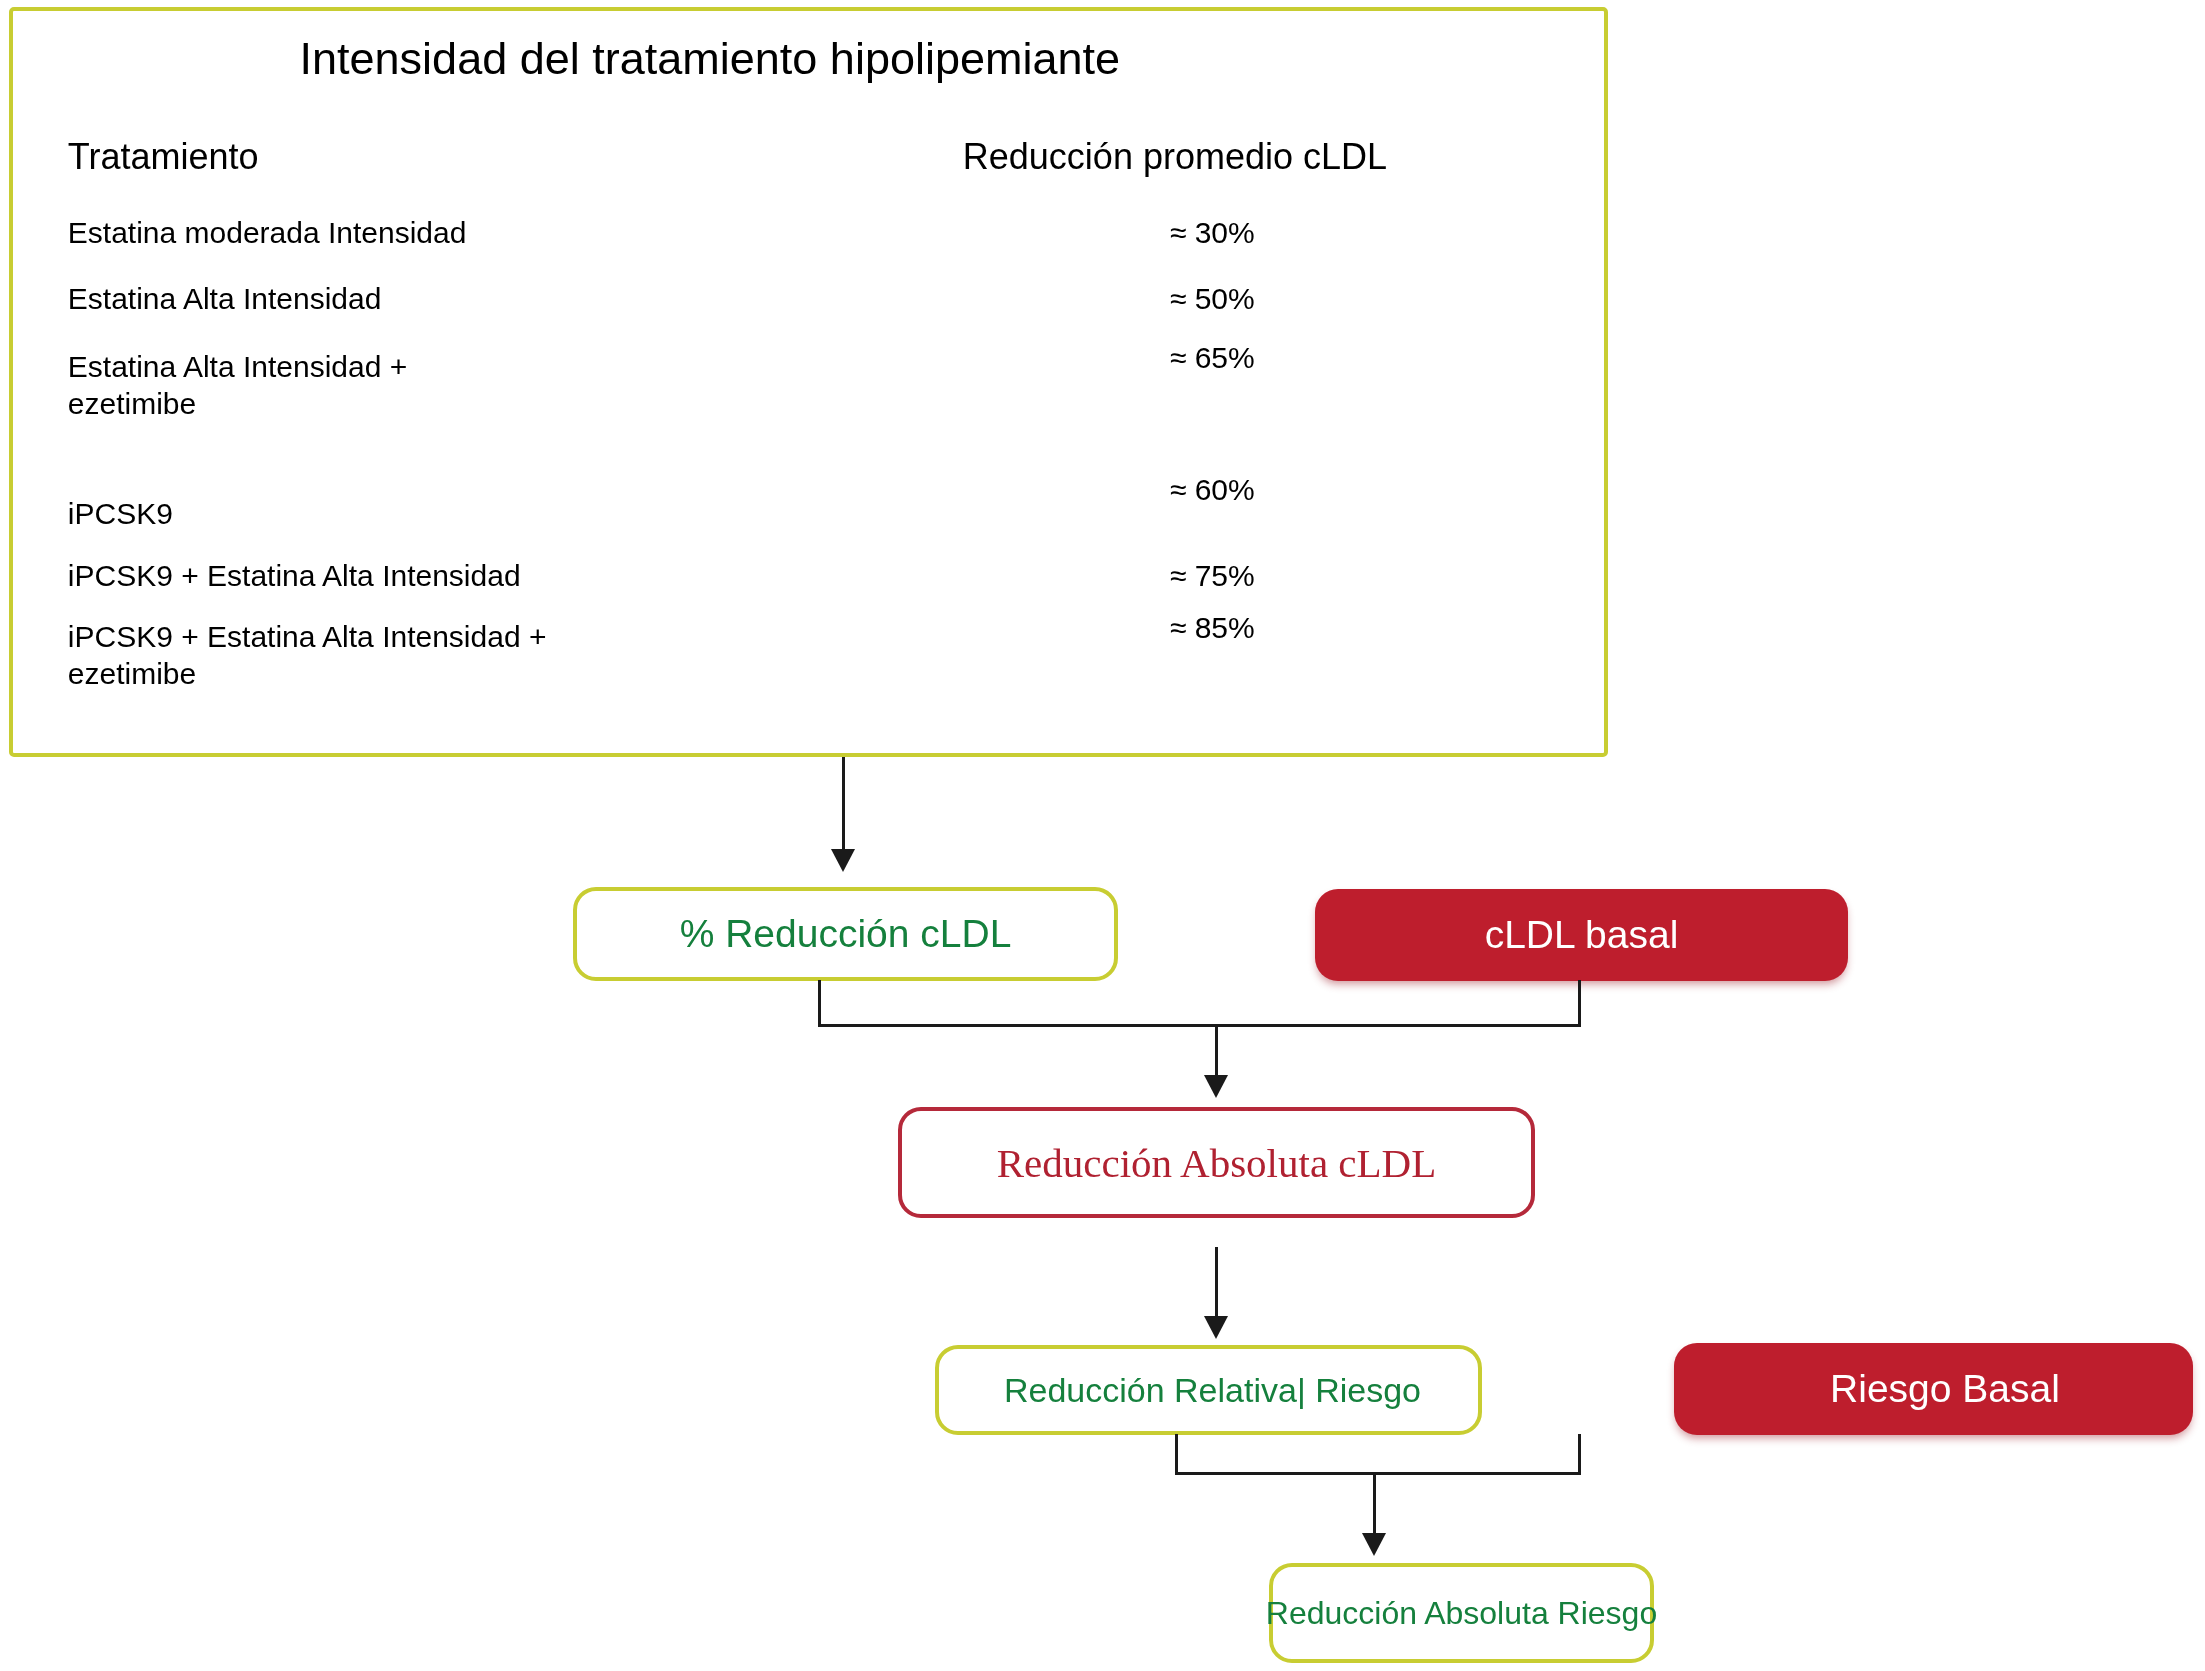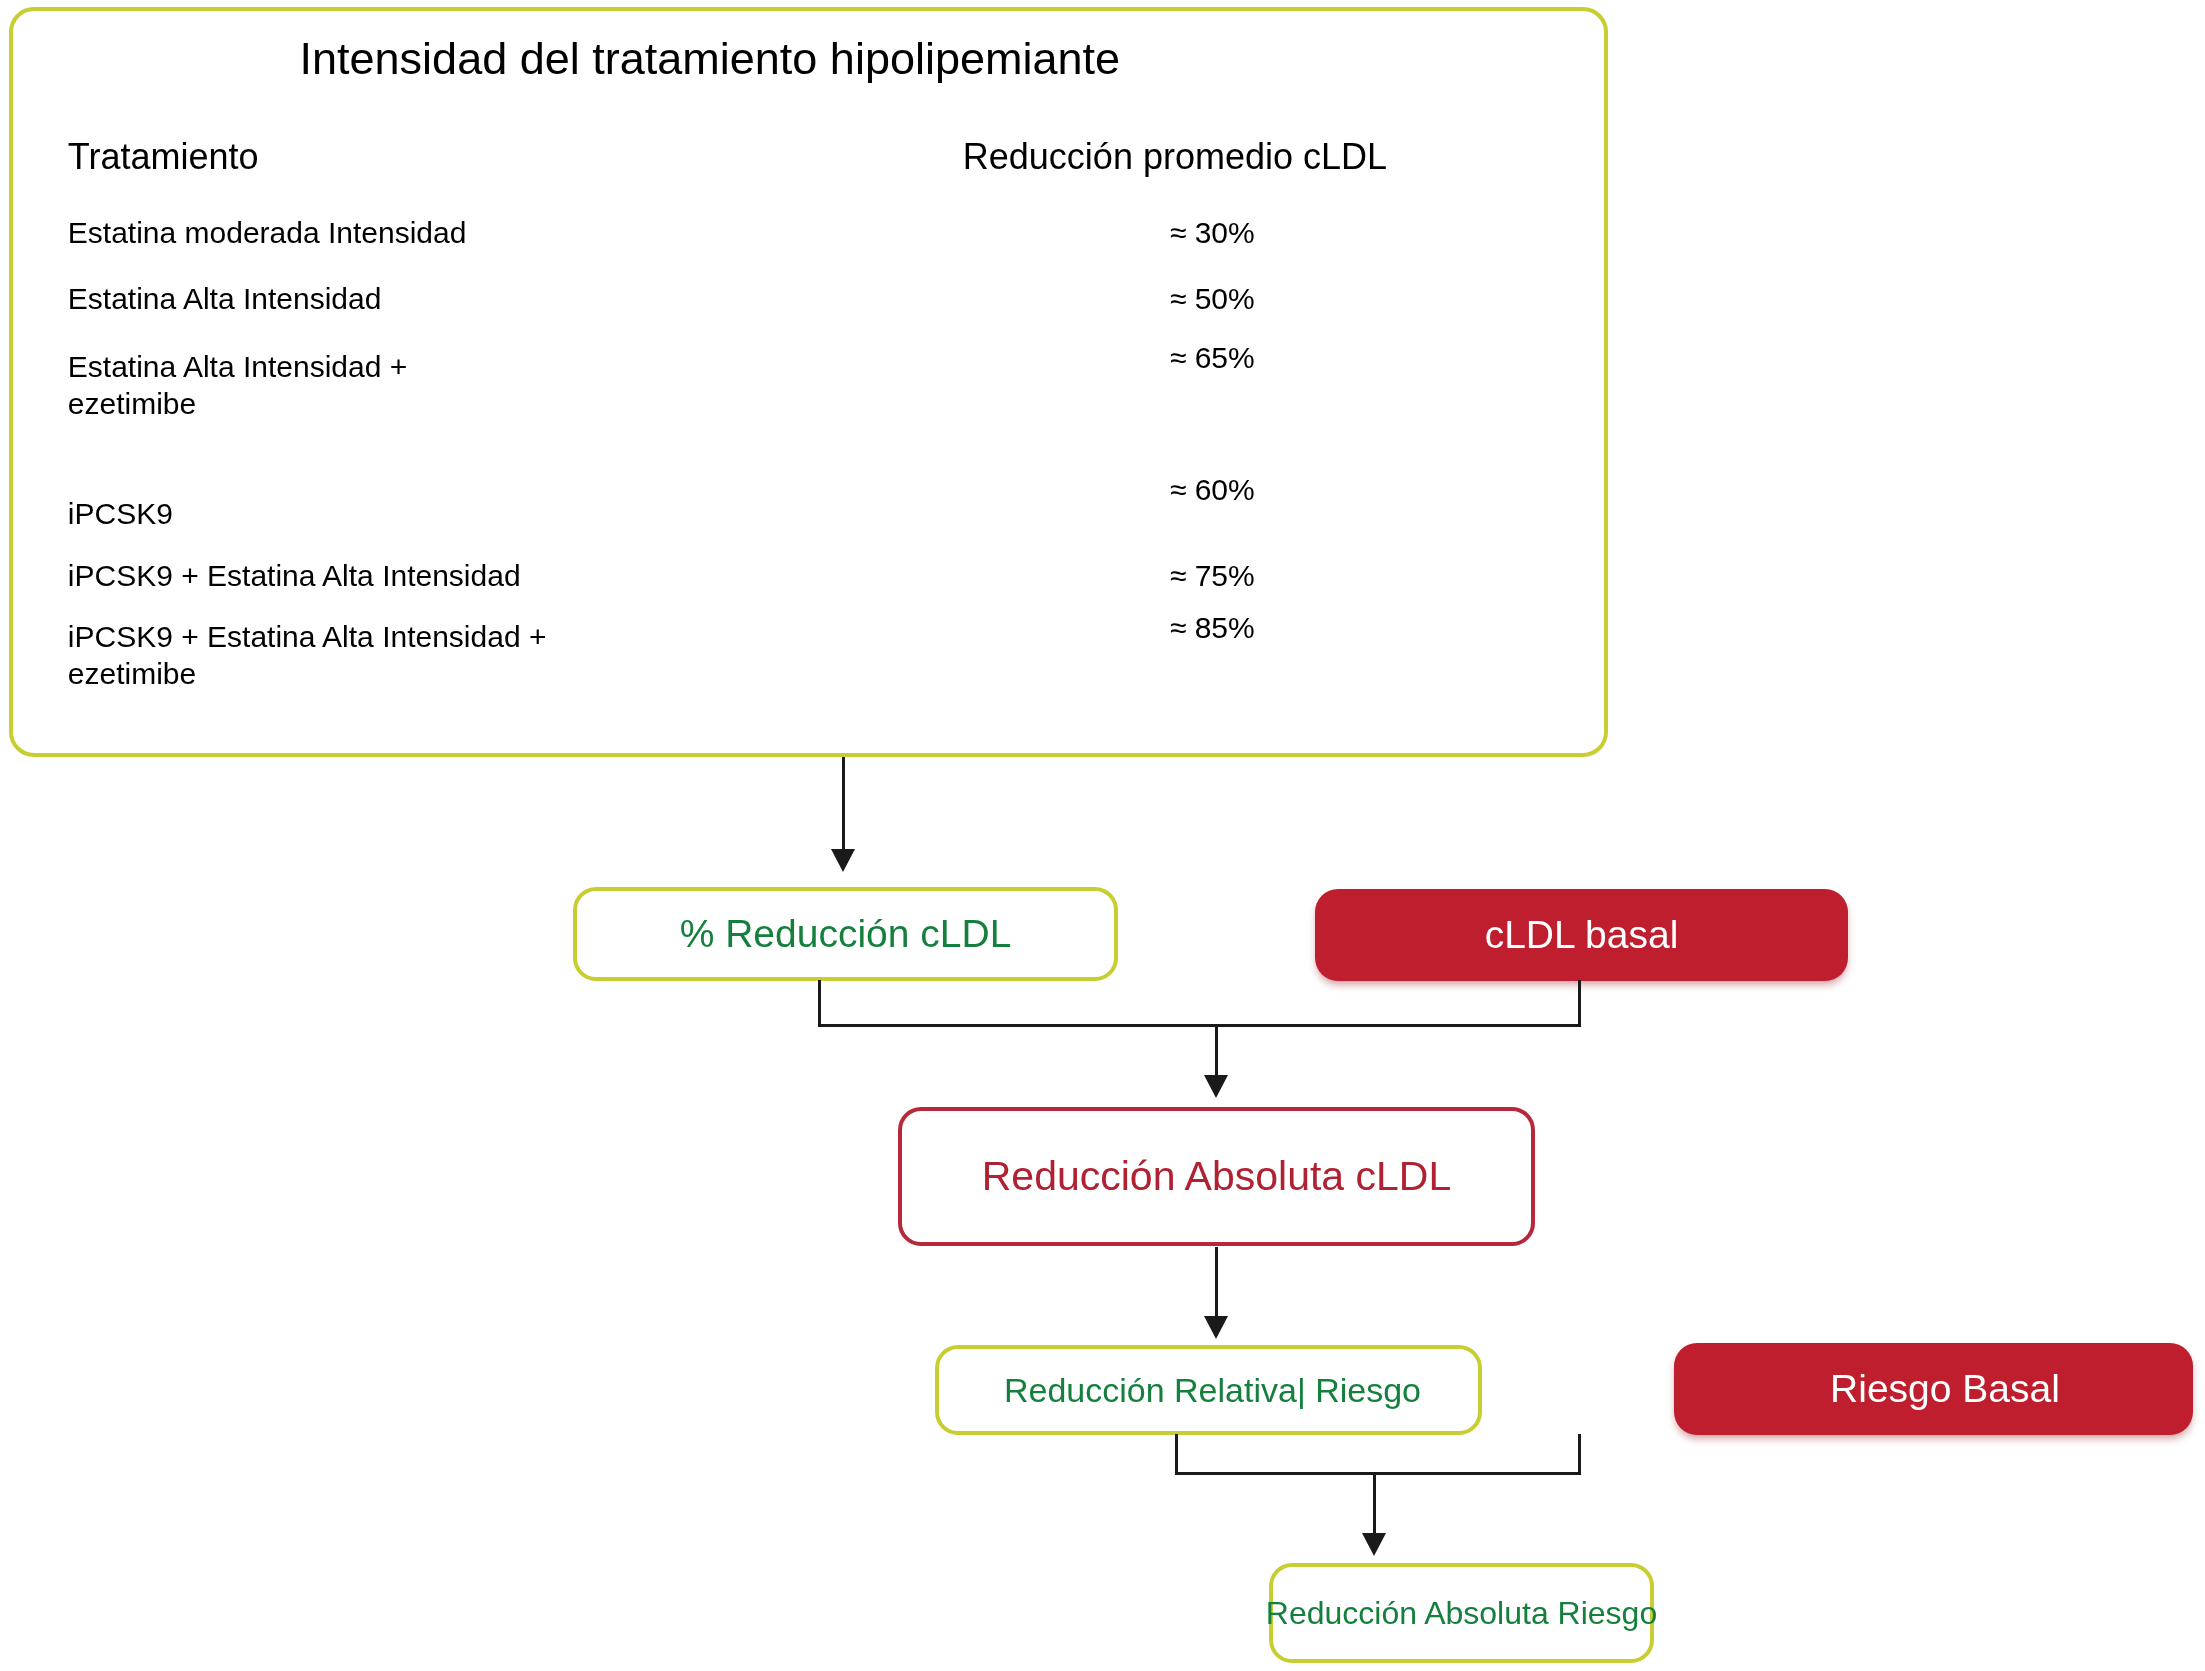--- a/index.html
+++ b/index.html
@@ -21,21 +21,21 @@
   }
 
   
   .panel {
     position: absolute;
     left: 8.8px;
     top: 7px;
     width: 1599px;
     height: 750px;
     border: 4.4px solid #c8cd32;
-    border-radius: 25px;
+    border-radius: 5px;
     background: #ffffff;
     box-sizing: border-box;
   }
   .panel-title {
     position: absolute;
     left: 0;
     top: 21px;
     width: 1394px;
     text-align: center;
     font-size: 45px;
@@ -98,21 +98,21 @@
   .node.red-fill {
     border: none;
     border-radius: 23px;
     background: #be1e2d;
     color: #ffffff;
     box-shadow: 0 5.3px 8px -2.6px rgba(150, 20, 30, 0.45);
   }
 
   #node-pct-reduccion { left: 573px; top: 887px; width: 545px; height: 94px; font-size: 39px; }
   #node-cldl-basal    { left: 1315px; top: 889px; width: 533px; height: 92px; font-size: 39px; }
-  #node-reduccion-abs-cldl { left: 898px; top: 1107px; width: 637px; height: 139px; font-size: 41px; }
+  #node-reduccion-abs-cldl { left: 898px; top: 1107px; width: 637px; height: 111px; font-size: 41px; font-family: Liberation Serif, serif; }
   #node-reduccion-rel-riesgo { left: 935px; top: 1345px; width: 547px; height: 90px; font-size: 34px; padding-left: 8px; }
   #node-riesgo-basal  { left: 1674px; top: 1343px; width: 519px; height: 92px; font-size: 39px; padding-left: 23px; }
   #node-reduccion-abs-riesgo { left: 1269px; top: 1563px; width: 385px; height: 100px; font-size: 32px; }
 
   
   .line-v {
     position: absolute;
     width: 2.6px;
     background: #1a1a1a;
   }

